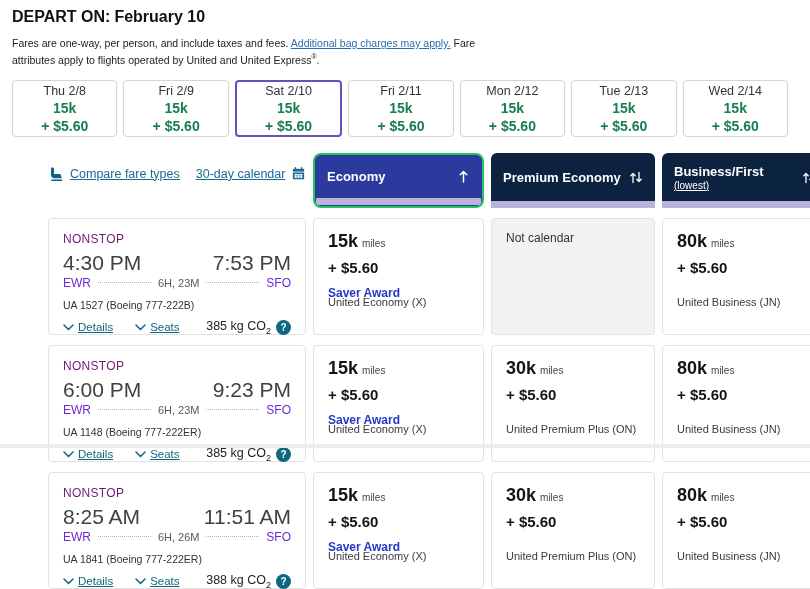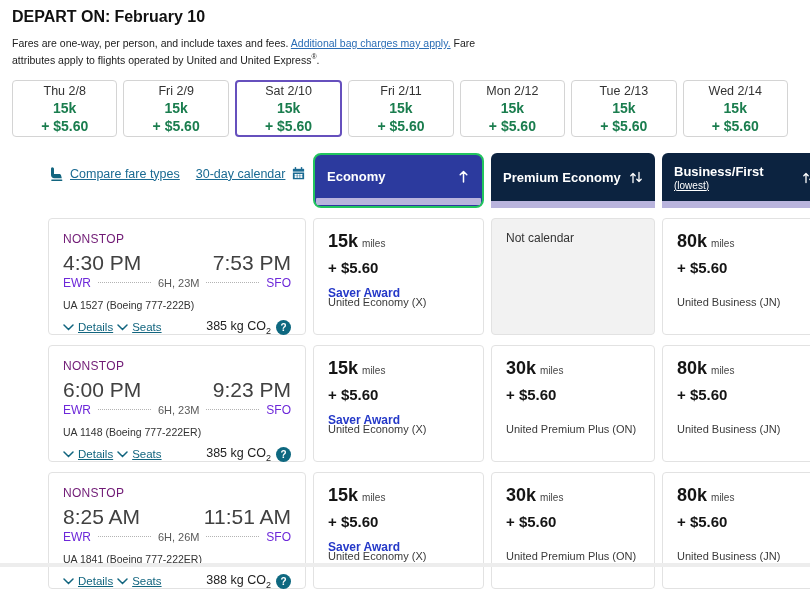--- a/index.html
+++ b/index.html
@@ -1,18 +1,18 @@
 <!DOCTYPE html>
 <html><head>
 <meta charset="utf-8">
 <style>
   * { box-sizing: border-box; margin: 0; padding: 0; }
   html, body { width: 810px; height: 589px; overflow: hidden; background: #fff;
     font-family: "Liberation Sans", sans-serif; color: #222; }
-  .page { width: 810px; height: 567px; position: relative; padding: 8px 10px 0 12px; }
+  .page { width: 810px; height: 448px; position: relative; padding: 8px 10px 0 12px; }
 
   
   .page-title { font-size: 16px; color: #111; margin-bottom: 10px; }
   .page-title .t-label { font-weight: 800; }
   .page-title .t-date { font-weight: 600; margin-left: 4px; }
   .disclaimer { font-size: 10.5px; line-height: 1.5; color: #222; max-width: 505px; margin-bottom: 12px; }
   .disclaimer .dlink { color: #2a6db5; text-decoration: underline; cursor: pointer; }
   .disclaimer sup { font-size: 7px; }
 
   
@@ -47,21 +47,21 @@
   .flight-card { padding: 13px 14px 9px; display: flex; flex-direction: column; }
   .nonstop { font-size: 12px; color: #701a75; letter-spacing: .3px; }
   .times-row { display: flex; justify-content: space-between; align-items: baseline; margin-top: 5px;
     font-size: 21px; color: #414141; }
   .route-row { display: flex; align-items: center; margin-top: 1px; }
   .airport { font-size: 12px; color: #6d28d9; }
   .leader { flex: 1; border-bottom: 1px dotted #b3b3b3; margin: 0 7px; transform: translateY(-1px); }
   .duration { font-size: 11px; color: #5a5a5a; }
   .equipment { font-size: 10.5px; color: #333; margin-top: 9px; }
   .card-bottom { display: flex; justify-content: space-between; align-items: center; margin-top: auto; padding-top: 8px; }
-  .mini-links { display: flex; align-items: center; gap: 4px; }
+  .mini-links { display: flex; align-items: center; gap: 22px; }
   .mini-link { display: flex; align-items: center; gap: 4px; cursor: pointer; }
   .mini-link .lbl { font-size: 11.5px; color: #12657f; text-decoration: underline; }
   .co2-wrap { display: flex; align-items: center; gap: 5px; font-size: 12.5px; color: #222; }
   .co2-wrap sub { font-size: 9px; }
   .q-badge { width: 15px; height: 15px; border-radius: 50%; background: #0e6880; color: #fff;
     font-size: 10px; font-weight: 700; display: flex; align-items: center; justify-content: center; cursor: pointer; }
 
   
   .fare-cell { padding: 12px 14px; position: relative; cursor: pointer; }
   .miles-line { display: flex; align-items: baseline; gap: 4px; }

